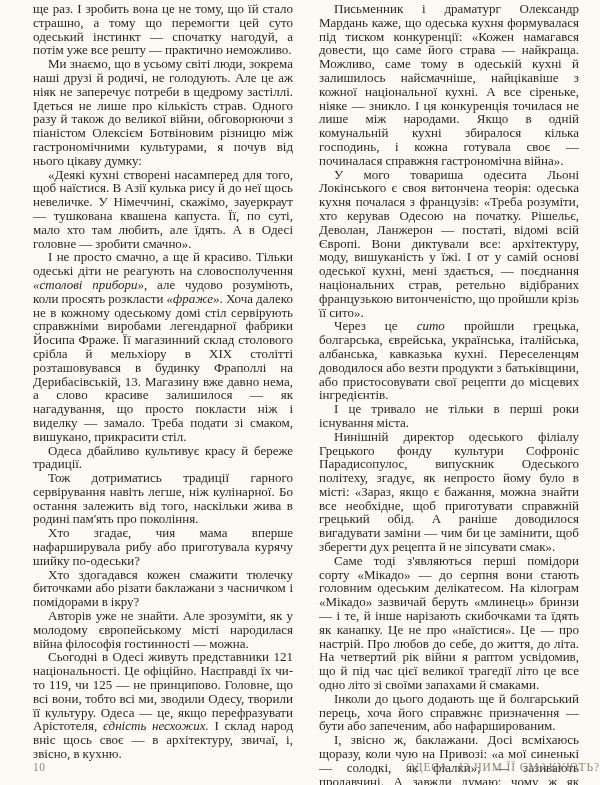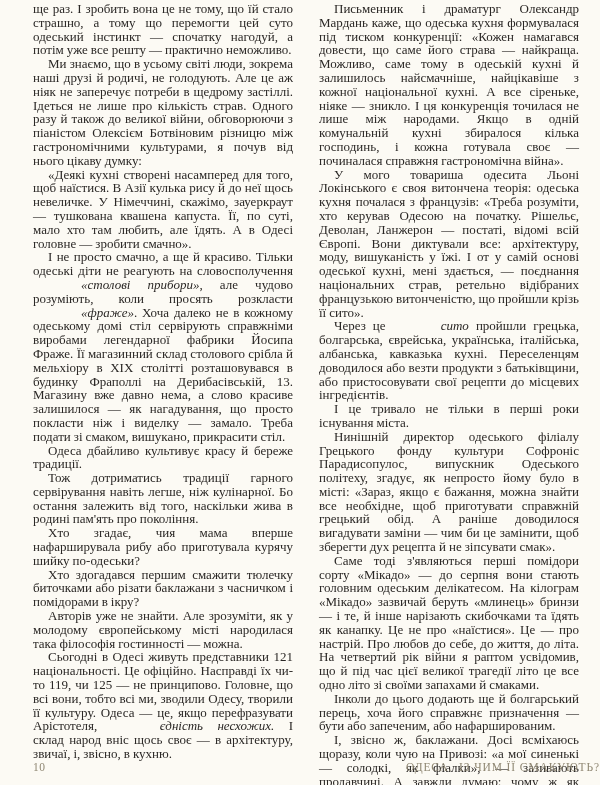--- a/index.html
+++ b/index.html
@@ -37,21 +37,20 @@
     text-indent: 15px;
     hyphens: auto;
     -webkit-hyphens: auto;
     word-spacing: -0.2px;
   }
   .para.noindent {
     text-indent: 0;
   }
   .para em {
     font-style: italic;
-    margin-left: 48px;
   }
   .footer {
     position: absolute;
     left: 0;
     right: 0;
     bottom: 9px;
     height: 15px;
     color: #8f8773;
     font-size: 11.5px;
   }
@@ -72,22 +71,22 @@
 <div class="page" style="color: rgb(42, 39, 37);">
   <div class="columns">
     <div class="col">
         <p class="para noindent"><span>ще раз. І зробить вона це не тому, що їй стало страшно, а тому що перемогти цей суто одеський інстинкт — спочатку нагодуй, а потім уже все решту — практично неможливо.</span></p>
         <p class="para"><span>Ми знаємо, що в усьому світі люди, зокрема наші друзі й родичі, не голодують. Але це аж ніяк не заперечує потреби в щедрому застіллі. Ідеться не лише про кількість страв. Одного разу й також до великої війни, обговорюючи з піаністом Олексієм Ботвіновим різницю між гастрономічними культурами, я почув від нього цікаву думку:</span></p>
         <p class="para"><span>«Деякі кухні створені насамперед для того, щоб наїстися. В Азії кулька рису й до неї щось невеличке. У Німеччині, скажімо, зауеркраут — тушкована квашена капуста. Її, по суті, мало хто там любить, але їдять. А в Одесі головне — зробити смачно».</span></p>
         <p class="para"><span>І не просто смачно, а ще й красиво. Тільки одеські діти не реагують на словосполучення </span><em>«столові прибори»</em><span>, але чудово розуміють, коли просять розкласти </span><em>«фраже»</em><span>. Хоча далеко не в кожному одеському домі стіл сервірують справжніми виробами легендарної фабрики Йосипа Фраже. Її магазинний склад столового срібла й мельхіору в XIX столітті розташовувався в будинку Фраполлі на Дерибасівській, 13. Магазину вже давно нема, а слово красиве залишилося — як нагадування, що просто покласти ніж і виделку — замало. Треба подати зі смаком, вишукано, прикрасити стіл.</span></p>
         <p class="para"><span>Одеса дбайливо культивує красу й береже традиції.</span></p>
         <p class="para"><span>Тож дотриматись традиції гарного сервірування навіть легше, ніж кулінарної. Бо остання залежить від того, наскільки жива в родині пам'ять про покоління.</span></p>
         <p class="para"><span>Хто згадає, чия мама вперше нафарширувала рибу або приготувала курячу шийку по-одеськи?</span></p>
-        <p class="para"><span>Хто здогадався першим смажити тюлечку биточками або різати баклажани з часничком і помідорами в ікру?</span></p>
-        <p class="para"><span>Авторів уже не знайти. Але зрозуміти, як у молодому європейському місті народилася така філософія гостинності — можна.</span></p>
+        <p class="para"><span>Хто здогадався кожен смажити тюлечку биточками або різати баклажани з часничком і помідорами в ікру?</span></p>
+        <p class="para"><span>Авторів уже не знайти. Але зрозуміти, як у молодому європейському місті народилася війна філософія гостинності — можна.</span></p>
         <p class="para"><span>Сьогодні в Одесі живуть представники 121 національності. Це офіційно. Насправді їх чи-то 119, чи 125 — не принципово. Головне, що всі вони, тобто всі ми, зводили Одесу, творили її культуру. Одеса — це, якщо перефразувати Арістотеля, </span><em>єдність несхожих.</em><span> І склад народ вніс щось своє — в архітектуру, звичаї, і, звісно, в кухню.</span></p>
       </div>
     <div class="col">
         <p class="para"><span>Письменник і драматург Олександр Мардань каже, що одеська кухня формувалася під тиском конкуренції: «Кожен намагався довести, що саме його страва — найкраща. Можливо, саме тому в одеській кухні й залишилось найсмачніше, найцікавіше з кожної національної кухні. А все сіреньке, ніяке — зникло. І ця конкуренція точилася не лише між народами. Якщо в одній комунальній кухні збиралося кілька господинь, і кожна готувала своє — починалася справжня гастрономічна війна».</span></p>
         <p class="para"><span>У мого товариша одесита Льоні Локінського є своя витончена теорія: одеська кухня почалася з французів: «Треба розуміти, хто керував Одесою на початку. Рішельє, Деволан, Ланжерон — постаті, відомі всій Європі. Вони диктували все: архітектуру, моду, вишуканість у їжі. І от у самій основі одеської кухні, мені здається, — поєднання національних страв, ретельно відібраних французькою витонченістю, що пройшли крізь її сито».</span></p>
         <p class="para"><span>Через це </span><em>сито</em><span> пройшли грецька, болгарська, єврейська, українська, італійська, албанська, кавказька кухні. Переселенцям доводилося або везти продукти з батьківщини, або пристосовувати свої рецепти до місцевих інгредієнтів.</span></p>
         <p class="para"><span>І це тривало не тільки в перші роки існування міста.</span></p>
         <p class="para"><span>Нинішній директор одеського філіалу Грецького фонду культури Софроніс Парадисопулос, випускник Одеського політеху, згадує, як непросто йому було в місті: «Зараз, якщо є бажання, можна знайти все необхідне, щоб приготувати справжній грецький обід. А раніше доводилося вигадувати заміни — чим би це замінити, щоб зберегти дух рецепта й не зіпсувати смак».</span></p>
         <p class="para"><span>Саме тоді з'являються перші помідори сорту «Мікадо» — до серпня вони стають головним одеським делікатесом. На кілограм «Мікадо» зазвичай беруть «млинець» бринзи — і те, й інше нарізають скибочками та їдять як канапку. Це не про «наїстися». Це — про настрій. Про любов до себе, до життя, до літа. На четвертий рік війни я раптом усвідомив, що й під час цієї великої трагедії літо це все одно літо зі своїми запахами й смаками.</span></p>
         <p class="para"><span>Інколи до цього додають ще й болгарський перець, хоча його справжнє призначення — бути або запеченим, або нафаршированим.</span></p>

